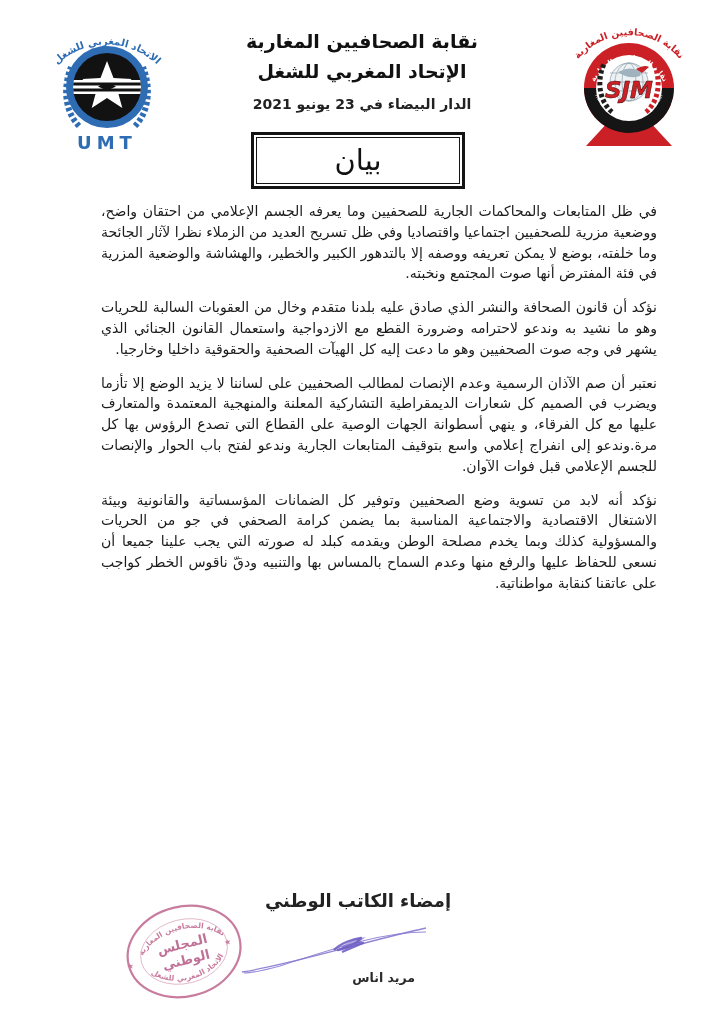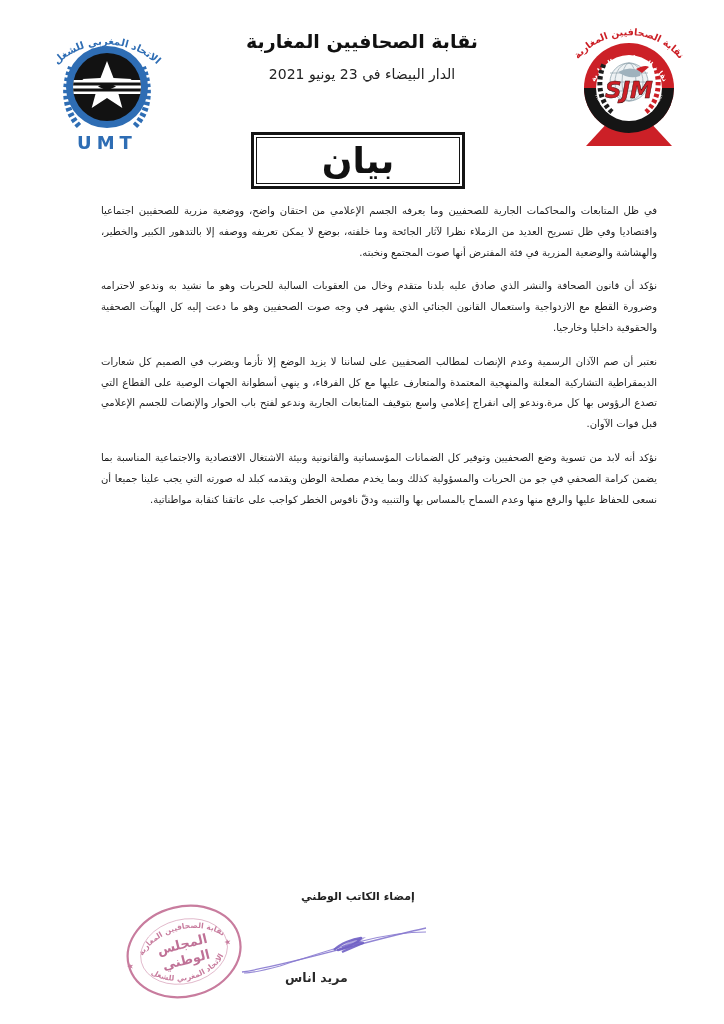--- a/index.html
+++ b/index.html
@@ -18,53 +18,53 @@
   .logo-umt{left:33px;top:20px;width:145px;height:135px;}
   .logo-sjm{left:548px;top:20px;width:155px;height:130px;}
   .header-center{
     position:absolute;left:182px;top:26px;width:360px;
     text-align:center;direction:rtl;
   }
   .title-line{
     font-weight:bold;font-size:19px;line-height:30px;color:#111;
   }
   .date-line{
-    margin-top:10px;font-size:14px;color:#222;font-weight:400;text-align:center;
+    margin-top:10px;font-size:14px;color:#222;font-weight:700;text-align:center;
   }
   .bayan-outer{
     position:absolute;left:251px;top:132px;width:214px;height:57px;
     border:3px solid #141414;background:#fff;
     box-sizing:border-box;padding:2px;
   }
   .bayan-inner{
     width:100%;height:100%;box-sizing:border-box;
     border:1px solid #141414;
     display:flex;align-items:center;justify-content:center;
   }
-  .bayan-text{font-size:36px;font-weight:bold;color:#111;line-height:1;}
+  .bayan-text{font-size:29px;font-weight:normal;color:#111;line-height:1;}
 
   
   .body-text{
     position:absolute;top:201px;left:101px;width:556px;
     direction:rtl;
-    font-size:10px;line-height:20.8px;
+    font-size:14px;line-height:20.8px;
     text-align:justify;
     color:#1b1b1b;
   }
   .body-text p{margin:0 0 13px 0;}
 
   
   .sig-label{
     position:absolute;top:890px;left:250px;width:216px;
-    text-align:center;font-size:11px;font-weight:bold;color:#222;
+    text-align:center;font-size:18px;font-weight:bold;color:#222;
   }
   .sig-ink{position:absolute;left:238px;top:922px;width:192px;height:58px;}
   .sig-name{
     position:absolute;top:970px;left:285px;width:130px;
-    text-align:left;font-size:12.5px;font-weight:bold;color:#2a2a2a;
+    text-align:right;font-size:12.5px;font-weight:bold;color:#2a2a2a;
   }
   .stamp{
     position:absolute;left:120px;top:900px;width:132px;height:102px;
     transform:rotate(-14deg);opacity:.82;
   }
   svg text{font-family:"DejaVu Sans",sans-serif;}
 </style>
 </head>
 <body>
 
@@ -127,20 +127,21 @@
         <path d="M88,49 q9,-5 13,-2 l-7,6 z" fill="#cc2027"></path>
       </g>
       <path d="M64,92 C52,82 48,62 56,44" fill="none" stroke="#1d1d1d" stroke-width="5" stroke-dasharray="3.5 2.5"></path>
       <path d="M98,92 C110,82 114,62 106,44" fill="none" stroke="#cc2027" stroke-width="5" stroke-dasharray="3.5 2.5"></path>
       <text x="81" y="78" text-anchor="middle" font-size="23" font-weight="bold" font-style="italic" stroke="#3a0a0a" stroke-width="0.5" fill="#cc2027">SJM</text>
     </svg>
   </div>
 
   <div class="header-center">
     <div class="title-line">نقابة الصحافيين المغاربة</div>
+    <div class="title-line">الإتحاد المغربي للشغل</div>
     <div class="date-line">الدار البيضاء في 23 يونيو 2021</div>
   </div>
 
   <div class="bayan-outer">
     <div class="bayan-inner">
       <span class="bayan-text">بيان</span>
     </div>
   </div>
 
   <div class="body-text">

